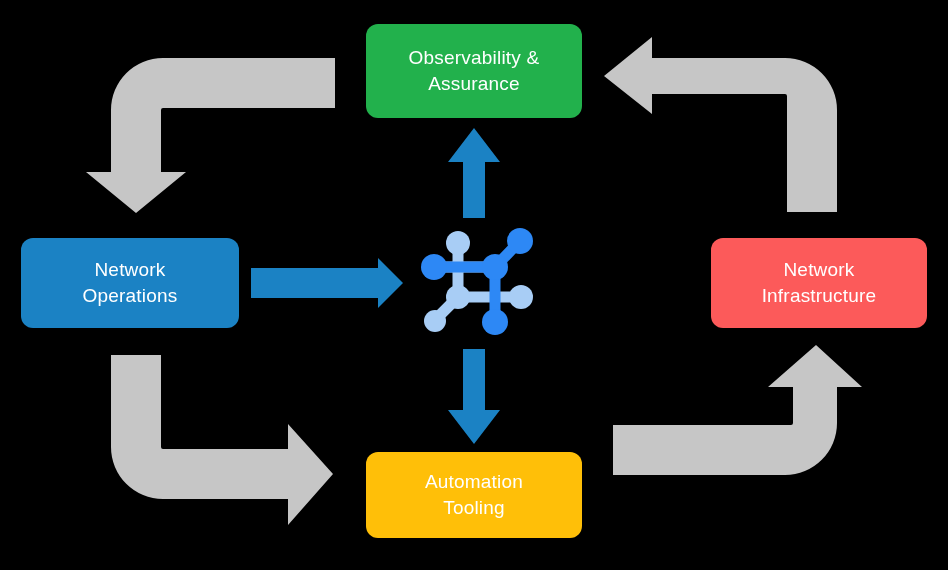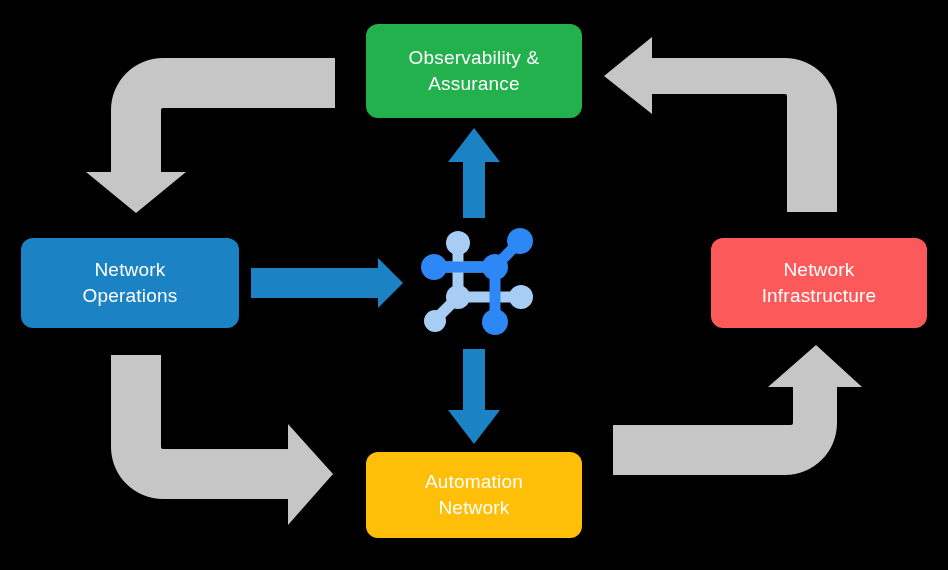--- a/index.html
+++ b/index.html
@@ -188,16 +188,16 @@
 Operations</span>
   </div>
 
   <div class="node-box" id="box-network-infrastructure">
     <span>Network
 Infrastructure</span>
   </div>
 
   <div class="node-box" id="box-automation-tooling">
     <span>Automation
-Network</span>
+Tooling</span>
   </div>
 
 </div>
 
 </body></html>

